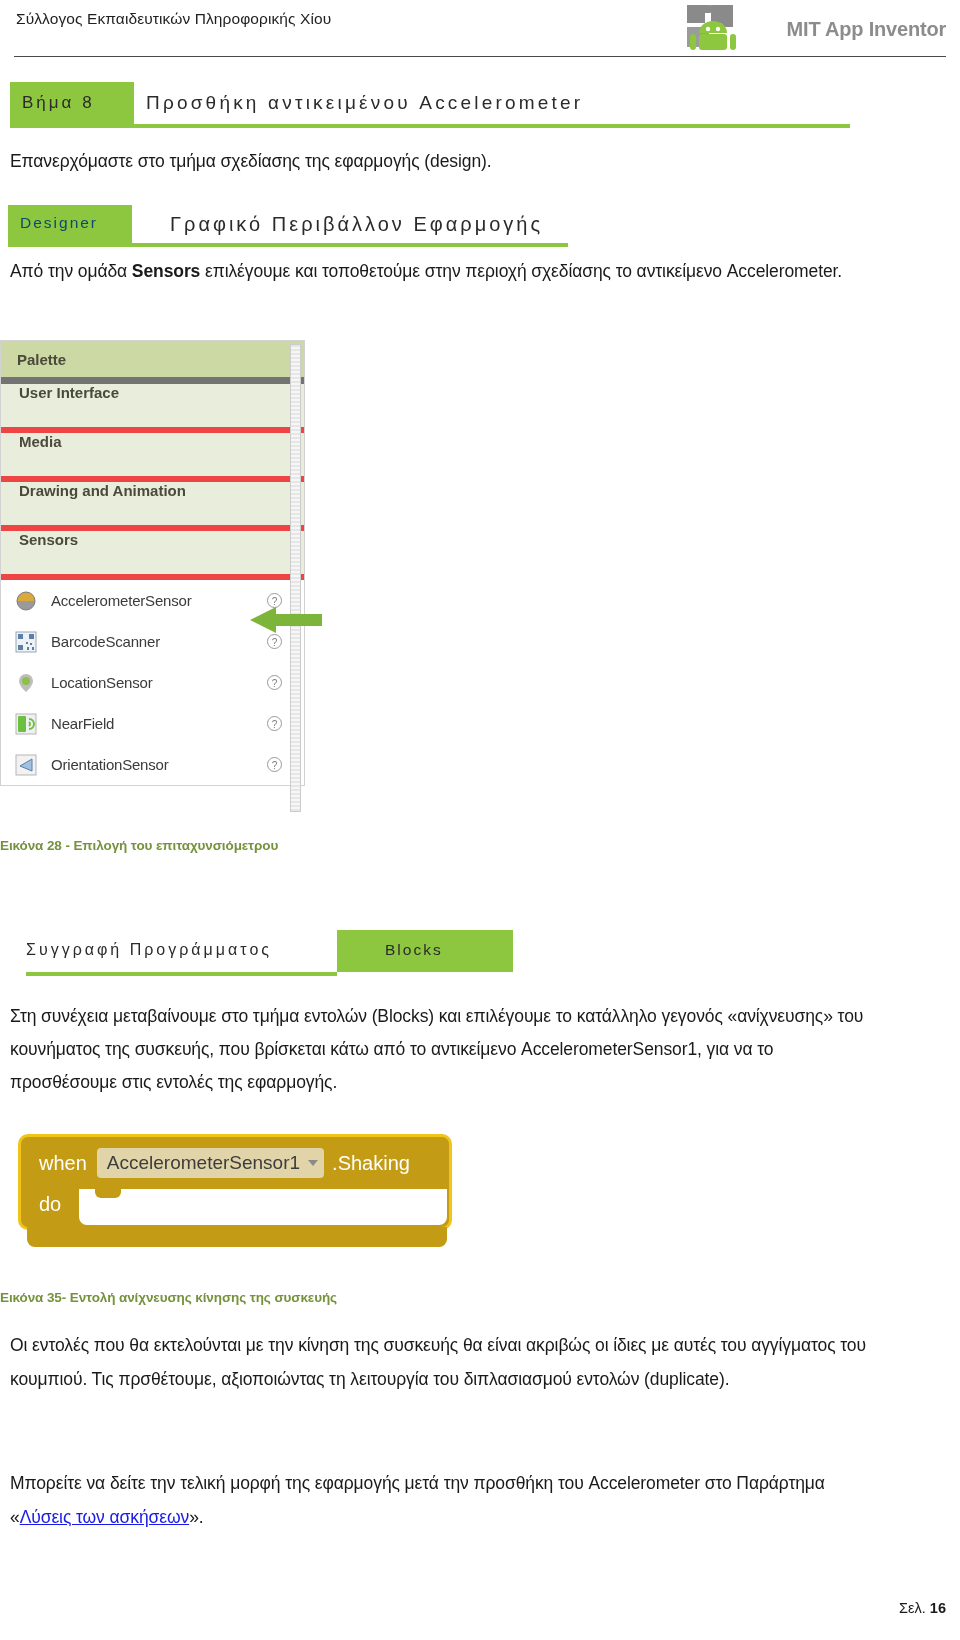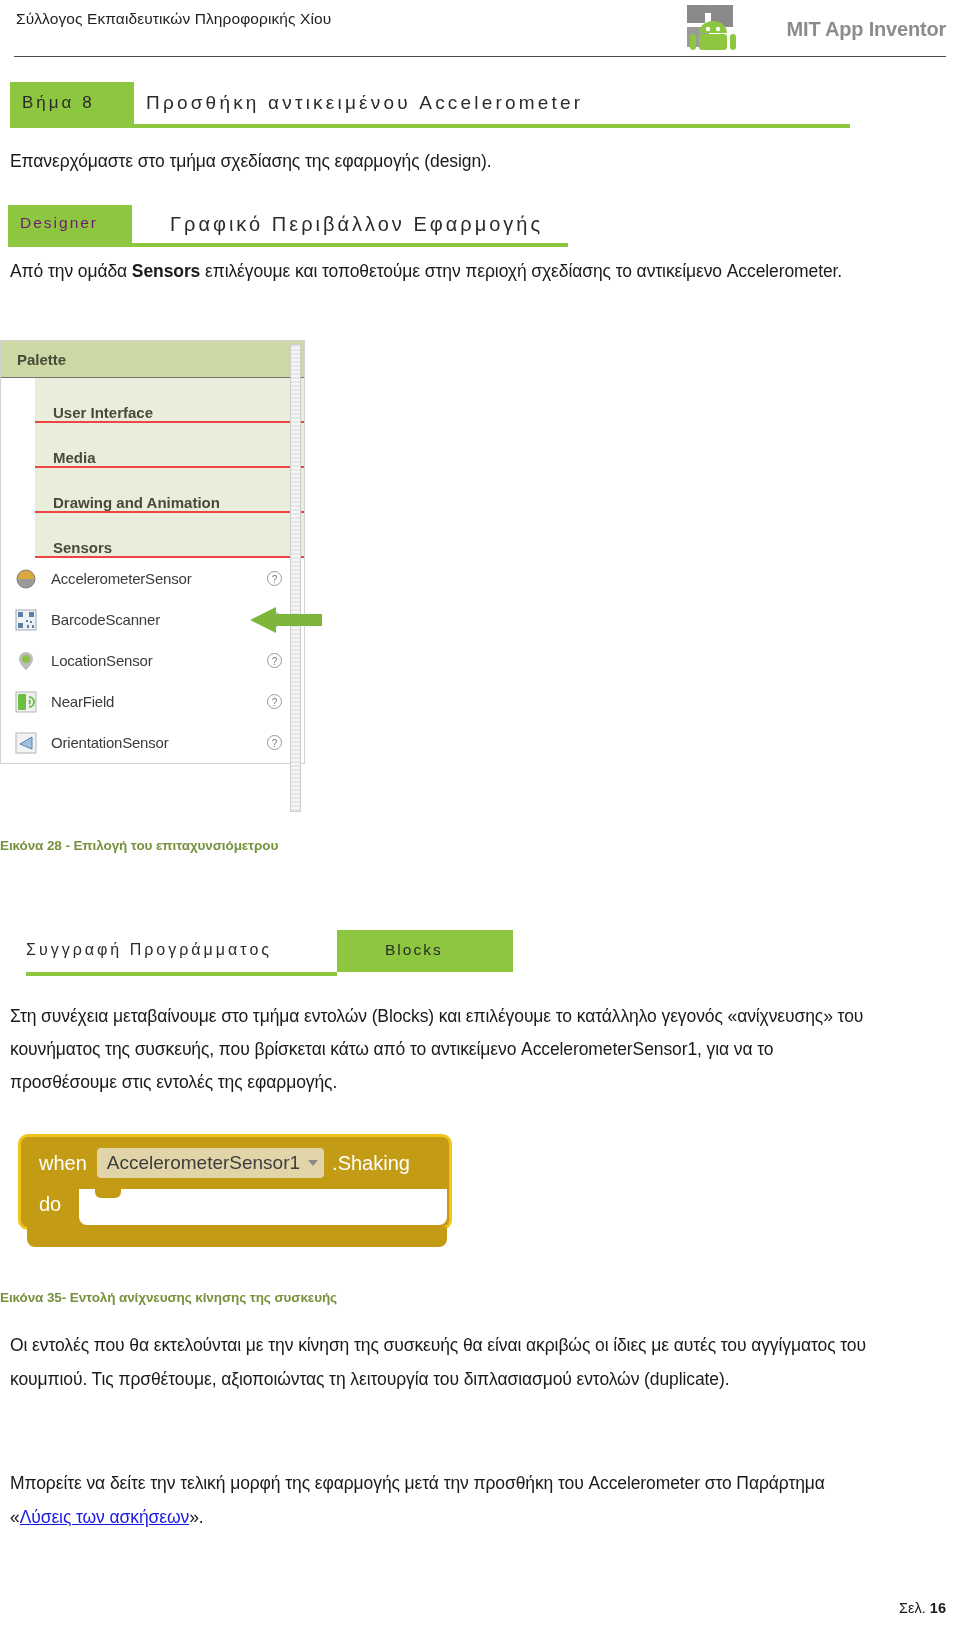--- a/index.html
+++ b/index.html
@@ -113,21 +113,21 @@
   .sub-chip {
     position: absolute;
     left: 0; top: 0;
     width: 124px; height: 38px;
     background: #8dc63f;
   }
   .sub-chip span {
     position: absolute;
     left: 12px; top: 9px;
     font-size: 15.5px;
-    color: #701a75;
+    color: #0c4a6e;
     letter-spacing: 2px;
     white-space: nowrap;
   }
   .sub-title {
     position: absolute;
     left: 162px; top: 8px;
     font-size: 20px;
     color: #2b2b2b;
     letter-spacing: 3px;
     white-space: nowrap;
@@ -179,38 +179,37 @@
     position: absolute;
     left: 0; top: 340px;
     width: 305px;
     border: 1px solid #d2d2d2;
     background: #ffffff;
     box-sizing: border-box;
   }
   .palette-head {
     height: 36px;
     background: #ccd9a4;
-    border-bottom: 1px solid #737373;
+    border-bottom: 7px solid #737373;
     display: flex;
     align-items: center;
     position: relative;
   }
   .palette-head span {
     font-size: 15px;
     font-weight: bold;
     color: #4a4a3a;
     margin-left: 16px;
   }
   .palette-cat {
     height: 43px;
     background: #e8eedb;
-    border-bottom: 2px solid #ef4444;
+    border-bottom: 6px solid #ef4444;
     display: flex;
-    align-items: flex-end;
-    margin-left: 34px;
+    align-items: flex-start;
   }
   .palette-cat span {
     font-size: 15px;
     font-weight: bold;
     color: #4a4a3a;
     margin-left: 18px;
   }
   .comp-row {
     height: 41px;
     background: #ffffff;

